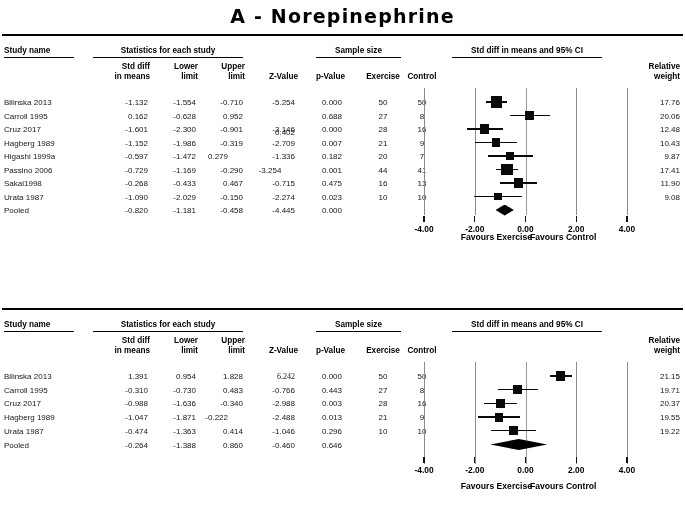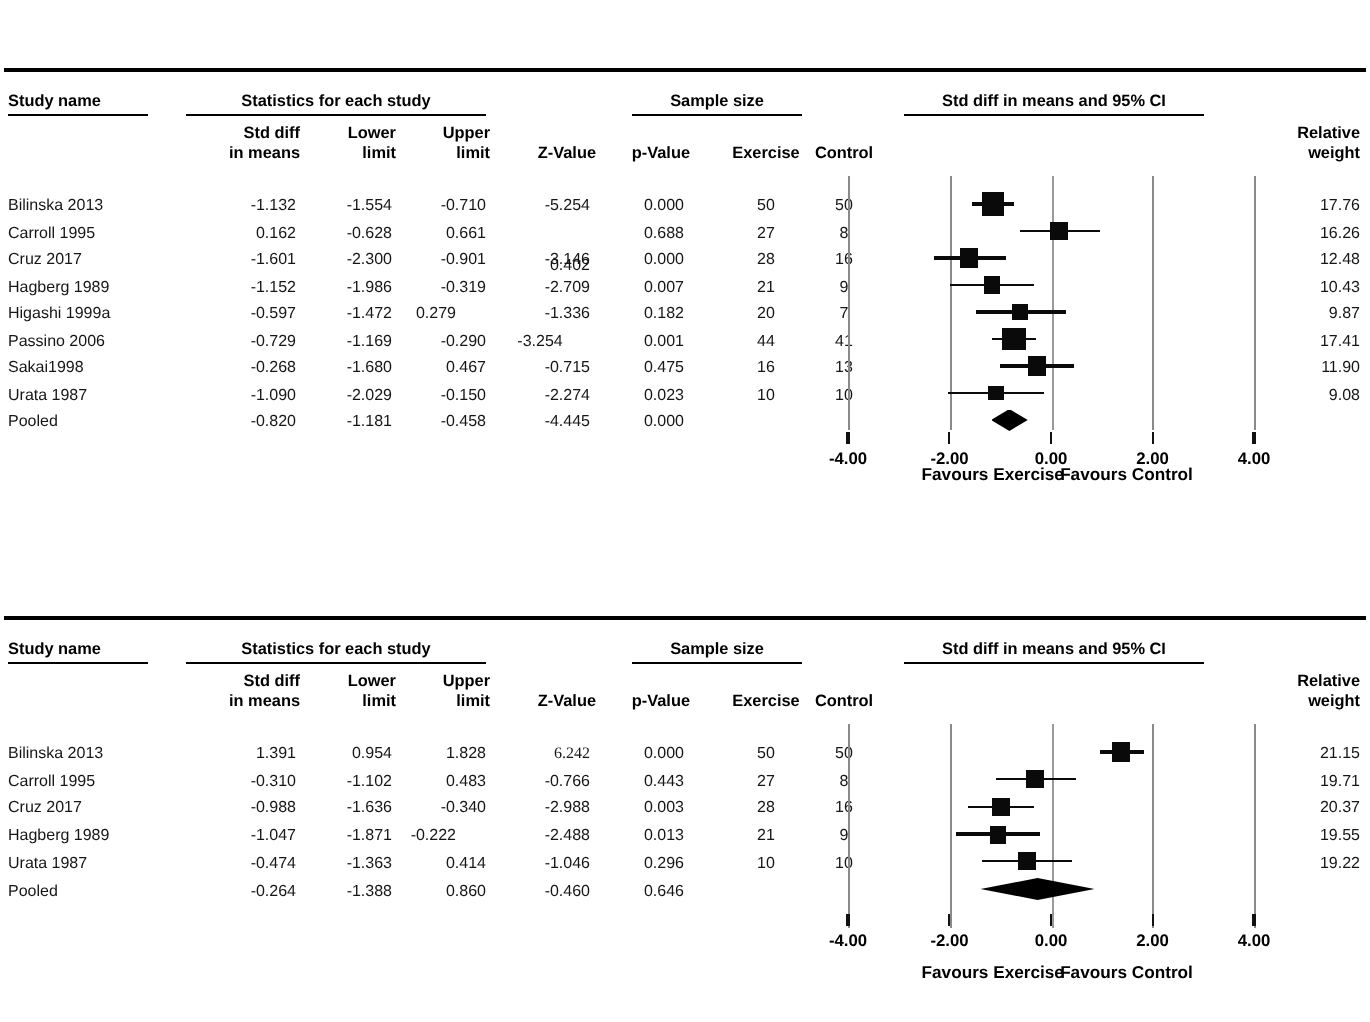--- a/index.html
+++ b/index.html
@@ -93,20 +93,21 @@
     font-size:8.6px;
     font-weight:bold;
     color:#000;
     white-space:nowrap;
   }
 </style>
 </head>
 <body>
 
 <div class="panel" id="panel-a">
+  <div class="panel-title">A  -  Norepinephrine</div>
   <div class="title-rule" style="top:34px;"></div>
 <div class="grp-head" style="left:4px;top:46px;width:70px;">Study name</div>
     <div class="grp-head" style="left:93px;top:46px;width:150px;text-align:center;">Statistics for each study</div>
     <div class="grp-head" style="left:316px;top:46px;width:85px;text-align:center;">Sample size</div>
     <div class="grp-head" style="left:452px;top:46px;width:150px;text-align:center;">Std diff in means and 95% CI</div>
     <div class="col-head" style="left:108px;top:62px;width:42px;text-align:right;">Std diff<br>in means</div>
     <div class="col-head" style="left:158px;top:62px;width:40px;text-align:right;">Lower<br>limit</div>
     <div class="col-head" style="left:205px;top:62px;width:40px;text-align:right;">Upper<br>limit</div>
     <div class="col-head" style="left:258px;top:71.5px;width:40px;text-align:right;">Z-Value</div>
     <div class="col-head" style="left:305px;top:71.5px;width:40px;text-align:right;">p-Value</div>
@@ -118,26 +119,26 @@
     <div class="cell r" style="left:146px;top:98px;width:50px;">-1.554</div>
     <div class="cell r" style="left:193px;top:98px;width:50px;">-0.710</div>
     <div class="cell r" style="left:245px;top:98px;width:50px;">-5.254</div>
     <div class="cell r" style="left:292px;top:98px;width:50px;">0.000</div>
     <div class="cell c" style="left:365px;top:98px;width:36px;">50</div>
     <div class="cell c" style="left:404px;top:98px;width:36px;">50</div>
     <div class="cell r" style="left:640px;top:98px;width:40px;">17.76</div>
     <div class="cell" style="left:4px;top:111.5px;">Carroll 1995</div>
     <div class="cell r" style="left:93px;top:111.5px;width:55px;">0.162</div>
     <div class="cell r" style="left:146px;top:111.5px;width:50px;">-0.628</div>
-    <div class="cell r" style="left:193px;top:111.5px;width:50px;">0.661</div>
+    <div class="cell r" style="left:193px;top:111.5px;width:50px;">0.952</div>
     <div class="cell r" style="left:245px;top:106px;width:50px;margin-top:22px;">0.402</div>
     <div class="cell r" style="left:292px;top:111.5px;width:50px;">0.688</div>
     <div class="cell c" style="left:365px;top:111.5px;width:36px;">27</div>
     <div class="cell c" style="left:404px;top:111.5px;width:36px;">8</div>
-    <div class="cell r" style="left:640px;top:111.5px;width:40px;">16.26</div>
+    <div class="cell r" style="left:640px;top:111.5px;width:40px;">20.06</div>
     <div class="cell" style="left:4px;top:125px;">Cruz 2017</div>
     <div class="cell r" style="left:93px;top:125px;width:55px;">-1.601</div>
     <div class="cell r" style="left:146px;top:125px;width:50px;">-2.300</div>
     <div class="cell r" style="left:193px;top:125px;width:50px;">-0.901</div>
     <div class="cell r" style="left:245px;top:125px;width:50px;">-3.146</div>
     <div class="cell r" style="left:292px;top:125px;width:50px;">0.000</div>
     <div class="cell c" style="left:365px;top:125px;width:36px;">28</div>
     <div class="cell c" style="left:404px;top:125px;width:36px;">16</div>
     <div class="cell r" style="left:640px;top:125px;width:40px;">12.48</div>
     <div class="cell" style="left:4px;top:138.5px;">Hagberg 1989</div>
@@ -162,21 +163,21 @@
     <div class="cell r" style="left:93px;top:165.5px;width:55px;">-0.729</div>
     <div class="cell r" style="left:146px;top:165.5px;width:50px;">-1.169</div>
     <div class="cell r" style="left:193px;top:165.5px;width:50px;">-0.290</div>
     <div class="cell r" style="left:245px;top:165.5px;width:50px;text-align:center;">-3.254</div>
     <div class="cell r" style="left:292px;top:165.5px;width:50px;">0.001</div>
     <div class="cell c" style="left:365px;top:165.5px;width:36px;">44</div>
     <div class="cell c" style="left:404px;top:165.5px;width:36px;">41</div>
     <div class="cell r" style="left:640px;top:165.5px;width:40px;">17.41</div>
     <div class="cell" style="left:4px;top:179px;">Sakai1998</div>
     <div class="cell r" style="left:93px;top:179px;width:55px;">-0.268</div>
-    <div class="cell r" style="left:146px;top:179px;width:50px;">-1.680</div>
+    <div class="cell r" style="left:146px;top:179px;width:50px;">-0.433</div>
     <div class="cell r" style="left:193px;top:179px;width:50px;">0.467</div>
     <div class="cell r" style="left:245px;top:179px;width:50px;">-0.715</div>
     <div class="cell r" style="left:292px;top:179px;width:50px;">0.475</div>
     <div class="cell c" style="left:365px;top:179px;width:36px;">16</div>
     <div class="cell c" style="left:404px;top:179px;width:36px;">13</div>
     <div class="cell r" style="left:640px;top:179px;width:40px;">11.90</div>
     <div class="cell" style="left:4px;top:192.5px;">Urata 1987</div>
     <div class="cell r" style="left:93px;top:192.5px;width:55px;">-1.090</div>
     <div class="cell r" style="left:146px;top:192.5px;width:50px;">-2.029</div>
     <div class="cell r" style="left:193px;top:192.5px;width:50px;">-0.150</div>
@@ -245,21 +246,21 @@
     <div class="cell r" style="left:93px;top:100px;width:55px;">1.391</div>
     <div class="cell r" style="left:146px;top:100px;width:50px;">0.954</div>
     <div class="cell r" style="left:193px;top:100px;width:50px;">1.828</div>
     <div class="cell r" style="left:245px;top:100px;width:50px;font-family:Liberation Serif, serif;">6.242</div>
     <div class="cell r" style="left:292px;top:100px;width:50px;">0.000</div>
     <div class="cell c" style="left:365px;top:100px;width:36px;">50</div>
     <div class="cell c" style="left:404px;top:100px;width:36px;">50</div>
     <div class="cell r" style="left:640px;top:100px;width:40px;">21.15</div>
     <div class="cell" style="left:4px;top:113.7px;">Carroll 1995</div>
     <div class="cell r" style="left:93px;top:113.7px;width:55px;">-0.310</div>
-    <div class="cell r" style="left:146px;top:113.7px;width:50px;">-1.102</div>
+    <div class="cell r" style="left:146px;top:113.7px;width:50px;">-0.730</div>
     <div class="cell r" style="left:193px;top:113.7px;width:50px;">0.483</div>
     <div class="cell r" style="left:245px;top:113.7px;width:50px;">-0.766</div>
     <div class="cell r" style="left:292px;top:113.7px;width:50px;">0.443</div>
     <div class="cell c" style="left:365px;top:113.7px;width:36px;">27</div>
     <div class="cell c" style="left:404px;top:113.7px;width:36px;">8</div>
     <div class="cell r" style="left:640px;top:113.7px;width:40px;">19.71</div>
     <div class="cell" style="left:4px;top:127.4px;">Cruz 2017</div>
     <div class="cell r" style="left:93px;top:127.4px;width:55px;">-0.988</div>
     <div class="cell r" style="left:146px;top:127.4px;width:50px;">-1.636</div>
     <div class="cell r" style="left:193px;top:127.4px;width:50px;">-0.340</div>

